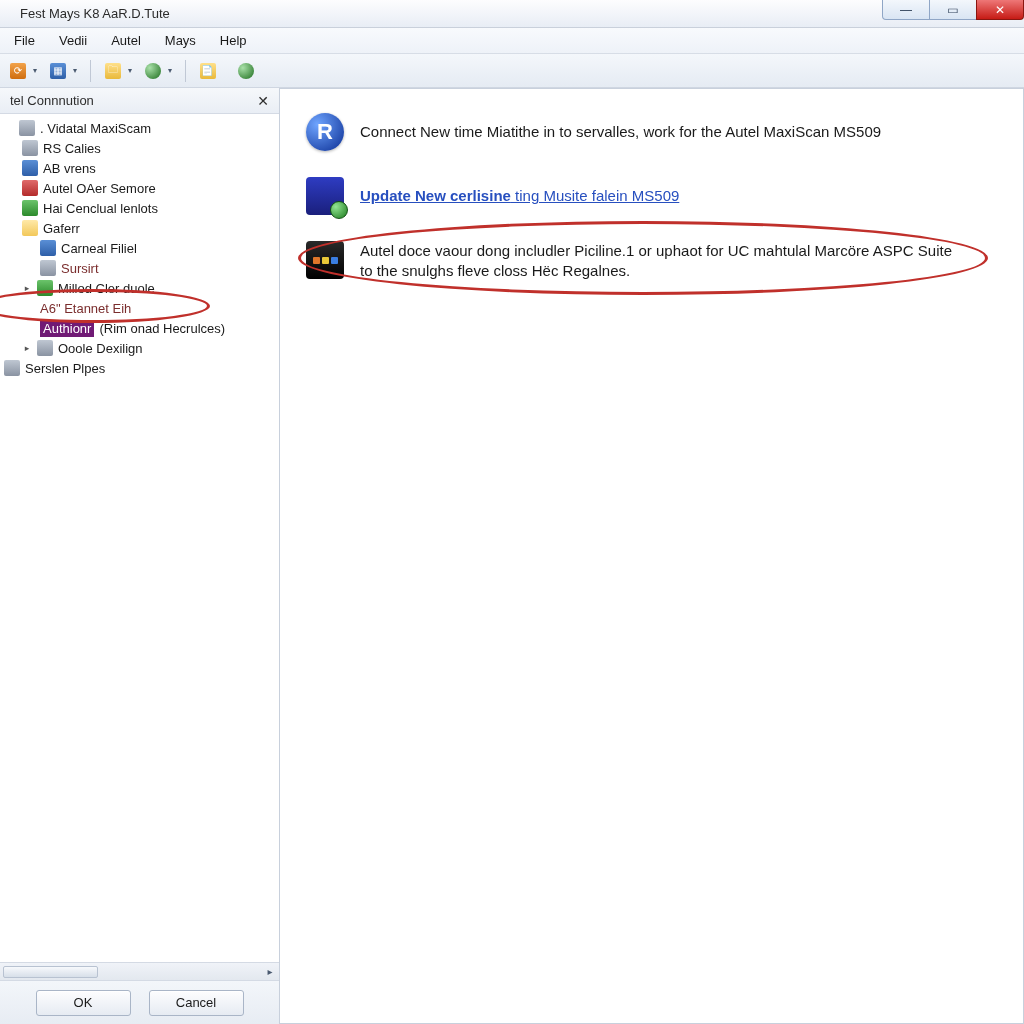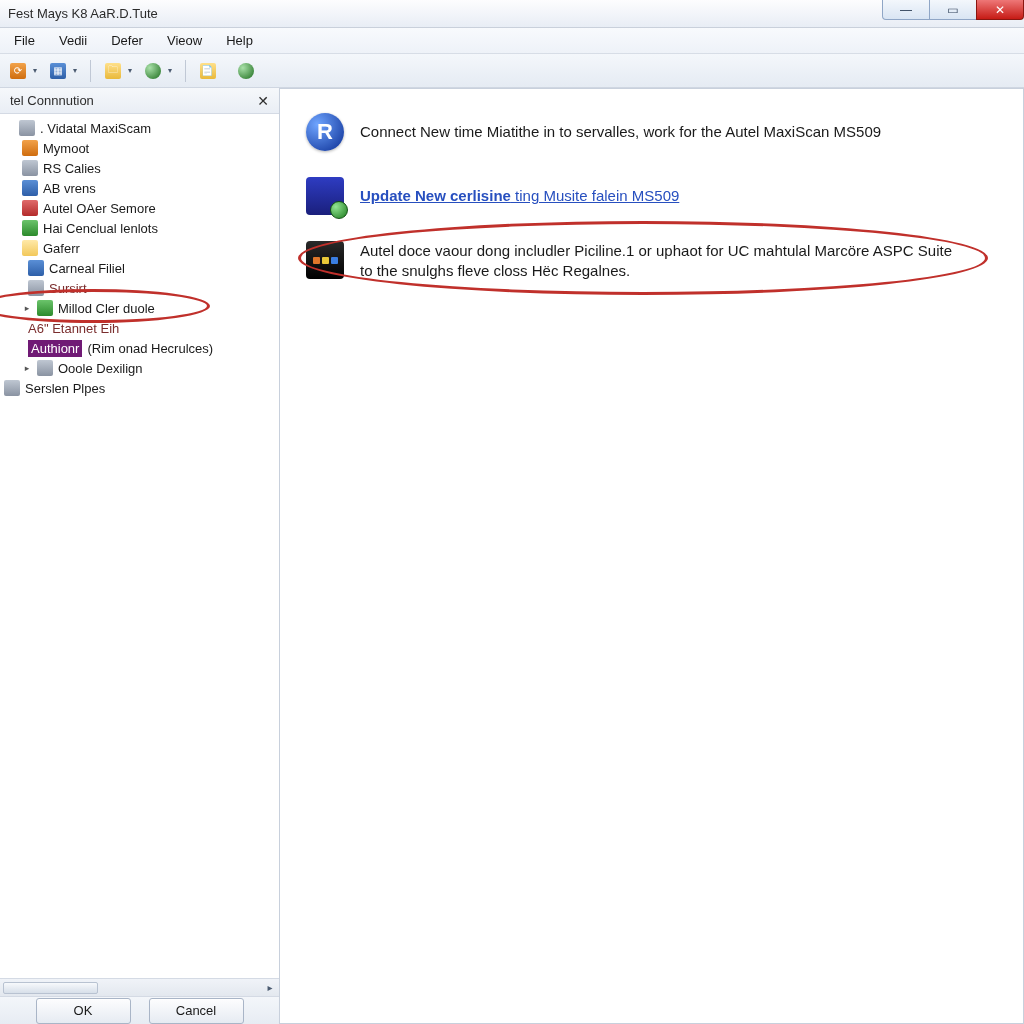--- a/index.html
+++ b/index.html
@@ -11,21 +11,21 @@
     overflow: hidden;
     color: #1a1a1a;
   }
 
   
   .titlebar {
     height: 28px;
     background: linear-gradient(#fdfdfe, #e8edf5);
     border-bottom: 1px solid #c9d0db;
     display: flex; align-items: center;
-    padding-left: 8px;
+    padding-left: 20px;
     position: relative;
   }
   .titlebar .title-text { font-size: 13px; color: #2b2b2b; }
   .winbtns {
     position: absolute; right: 0; top: 0;
     display: flex; height: 22px;
   }
   .winbtn {
     width: 48px; height: 20px;
     border: 1px solid #8fa6c6;
@@ -114,21 +114,21 @@
     gap: 5px;
     white-space: nowrap;
     padding-right: 6px;
   }
   .tree-node .label { }
   .tree-node.selected .sel-label {
     background: #701a75; color: #fff; padding: 1px 3px;
   }
   .ind1 { margin-left: 0px; }
   .ind2 { margin-left: 18px; }
-  .ind3 { margin-left: 24px; }
+  .ind3 { margin-left: 36px; }
   .expander {
     width: 10px; flex: 0 0 10px; font-size: 9px; color: #555; text-align:center;
   }
 
   
   .ic { width:16px; height:16px; border-radius:2px; display:inline-flex; align-items:center; justify-content:center; font-size:10px; color:#fff; flex:0 0 16px; }
   .ic.folder { background: linear-gradient(#ffe08a,#e9b93b); }
   .ic.folder-open { background: linear-gradient(#ffe9a8,#f2c85a); }
   .ic.blue  { background: linear-gradient(#5a8fd6,#2e5fa8); }
   .ic.green { background: linear-gradient(#6bc46b,#2c8a2c); }
@@ -154,21 +154,21 @@
   }
   .panel-scroll .thumb {
     height: 12px; width: 95px; margin-left: 3px;
     background: linear-gradient(#f7f9fc,#d7dfe9);
     border: 1px solid #b8c2d1; border-radius: 2px;
   }
   .panel-scroll .arrow {
     margin-left: auto; width: 18px; text-align:center; color:#4a5a70; font-size:10px;
   }
   .panel-buttons {
-    height: 28px;
+    height: 44px;
     border-top: 1px solid #d4dae4;
     background: linear-gradient(#f3f6fa,#e7ecf3);
     display:flex; align-items:center; justify-content:center; gap: 18px;
   }
   .btn {
     min-width: 95px; height: 26px;
     background: linear-gradient(#fdfdfe,#e6ebf2);
     border: 1px solid #a9b5c7; border-radius: 3px;
     display:flex; align-items:center; justify-content:center;
     font-size: 13px; color:#1a1a1a;
@@ -236,22 +236,22 @@
   <div class="winbtns">
     <div class="winbtn min">—</div>
     <div class="winbtn">▭</div>
     <div class="winbtn close">✕</div>
   </div>
 </div>
 
 <div class="menubar">
   <div class="menuitem">File</div>
   <div class="menuitem">Vedii</div>
-  <div class="menuitem">Defer</div>
-  <div class="menuitem">Vieow</div>
+  <div class="menuitem">Autel</div>
+  <div class="menuitem">Mays</div>
   <div class="menuitem">Help</div>
 </div>
 
 <div class="toolbar">
   <div class="tbtn has-dd">
     <span class="ic orange">⟳</span>
     <span class="dd">▾</span>
   </div>
   <div class="tbtn has-dd">
     <span class="ic blue">▦</span>
@@ -284,24 +284,20 @@
     </div>
 
     <div class="tree">
 
       <div class="tree-node ind1">
         <span class="expander"></span>
         <span class="ic grey"></span>
         <span class="label">. Vidatal MaxiScam</span>
       </div>
 
-      <div class="tree-node ind2">
-        <span class="ic orange"></span>
-        <span class="label">Mymoot</span>
-      </div>
       <div class="tree-node ind2">
         <span class="ic grey"></span>
         <span class="label">RS Calies</span>
       </div>
       <div class="tree-node ind2">
         <span class="ic blue"></span>
         <span class="label">AB vrens</span>
       </div>
       <div class="tree-node ind2">
         <span class="ic red"></span>

